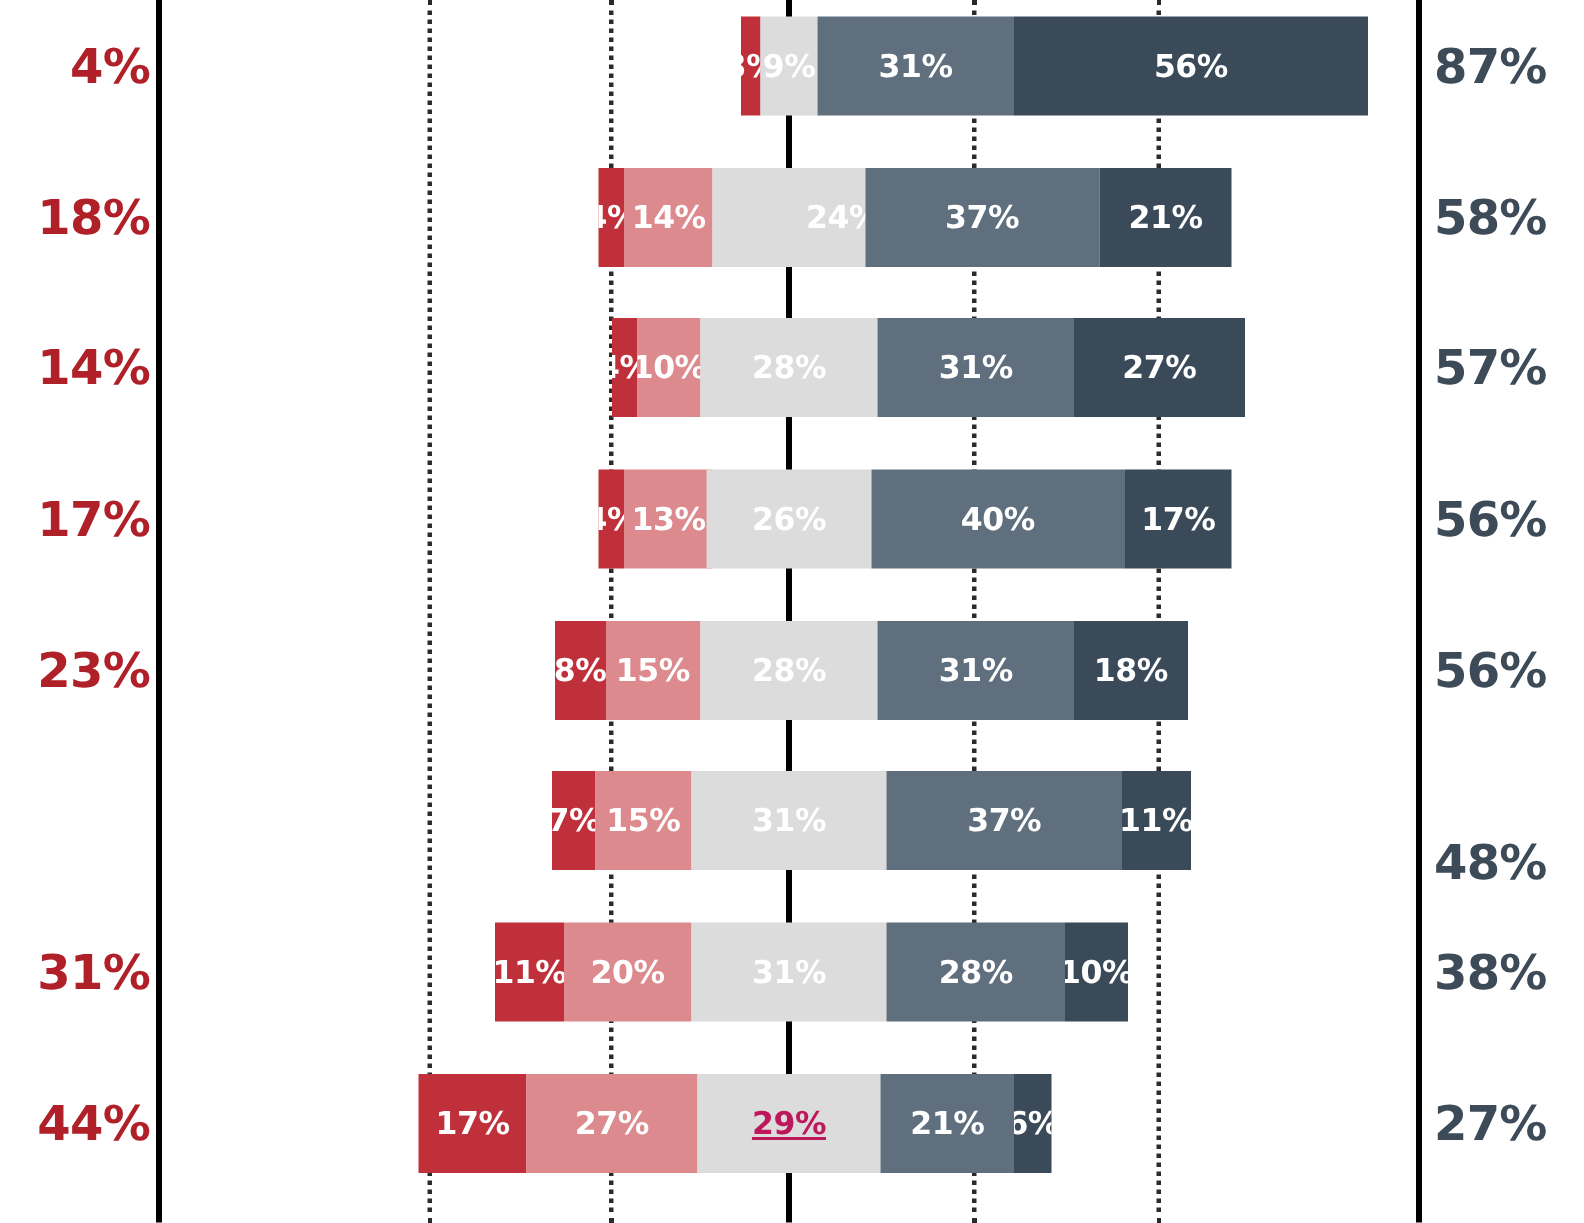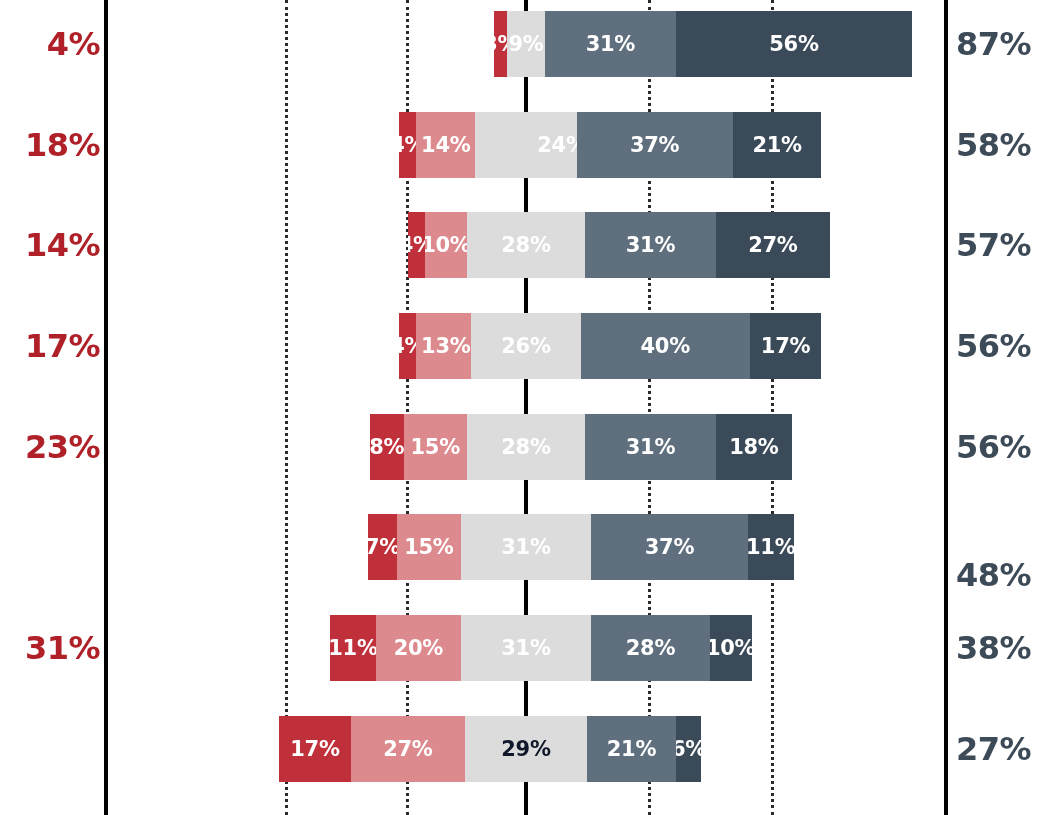--- a/index.html
+++ b/index.html
@@ -228,21 +228,21 @@
         </div>
       </div>
       <div class="row" style="top: 716px; height: 66px;">
         <div class="seg" style="left: 175.13px; width: 71.74px; background: rgb(192, 48, 58);">
           <span>17%</span>
         </div>
         <div class="seg" style="left: 246.87px; width: 113.94px; background: rgb(221, 138, 142);">
           <span>27%</span>
         </div>
         <div class="seg" style="left: 360.81px; width: 122.38px; background: rgb(220, 220, 220);">
-          <span style="color: #0f172a;">29%</span>
+          <span style="color: #be185d; text-decoration: underline;">29%</span>
         </div>
         <div class="seg" style="left: 483.19px; width: 88.62px; background: rgb(95, 111, 126);">
           <span>21%</span>
         </div>
         <div class="seg" style="left: 571.81px; width: 25.32px; background: rgb(59, 74, 89);">
           <span>6%</span>
         </div>
       </div>
     </div>
   <div id="totals-layer">
@@ -267,16 +267,17 @@
         <div class="right-total" style="color: rgb(61, 74, 87);">56%</div>
       </div>
       <div class="total-wrap" style="top: 514px; height: 66px;">
         <div class="right-total" style="color: rgb(61, 74, 87); margin-top: 28px;">48%</div>
       </div>
       <div class="total-wrap" style="top: 615px; height: 66px;">
         <div class="left-total" style="color: rgb(176, 32, 40);">31%</div>
         <div class="right-total" style="color: rgb(61, 74, 87);">38%</div>
       </div>
       <div class="total-wrap" style="top: 716px; height: 66px;">
+        <div class="left-total" style="color: rgb(176, 32, 40);">44%</div>
         <div class="right-total" style="color: rgb(61, 74, 87);">27%</div>
       </div>
     </div>
 </div>
 
 </body></html>

